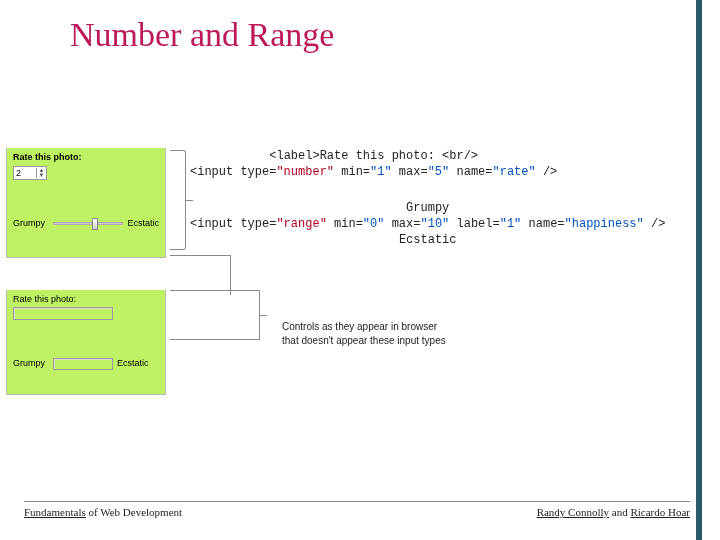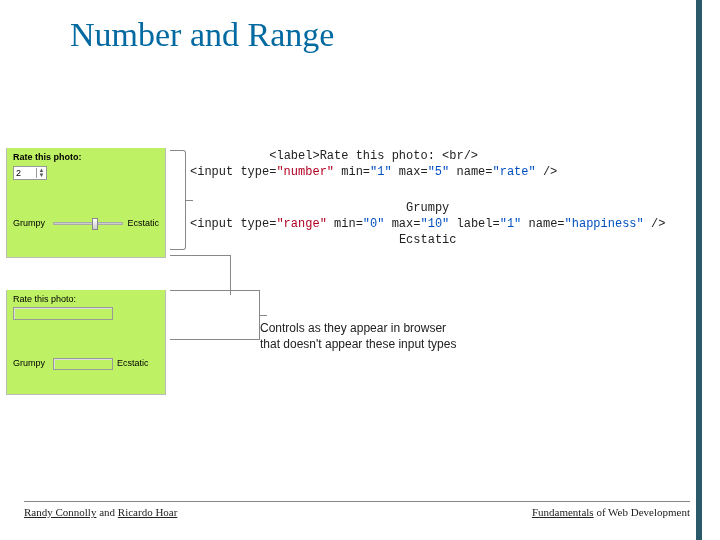--- a/index.html
+++ b/index.html
@@ -17,21 +17,21 @@
     right: 18px;
     width: 6px;
     height: 100%;
     background: #2a5a6a;
   }
   .title {
     position: absolute;
     top: 16px;
     left: 70px;
     font-size: 34px;
-    color: #0369a1;
+    color: #be185d;
     font-weight: 400;
     text-align: center;
   }
   .demo-box {
     position: absolute;
     border: 1px solid #bbb;
     background: #bef264;
   }
   .demo1 {
     top: 148px;
@@ -126,23 +126,23 @@
     line-height: 1.35;
     text-align: center;
   }
   .code1 { top: 148px; left: 190px; }
   .code2 { top: 200px; left: 190px; }
   .kw-red { color: #b00020; }
   .str-blue { color: #0050c0; }
   .caption {
     position: absolute;
     top: 320px;
-    left: 260px;
+    left: 282px;
     font-family: Arial, sans-serif;
-    font-size: 12px;
+    font-size: 10px;
     color: #222;
     line-height: 1.35;
   }
   .bracket1 {
     position: absolute;
     top: 150px;
     left: 170px;
     width: 16px;
     height: 100px;
     border-right: 1px solid #888;
@@ -247,18 +247,18 @@
   </div>
 </div>
 
 <div class="caption">
   <div>Controls as they appear in browser</div>
   <div>that doesn't appear these input types</div>
 </div>
 
 <div class="footer">
   <div>
+    <span class="u">Fundamentals</span><span> of Web Development</span>
+  </div>
+  <div>
     <span class="u">Randy Connolly</span><span> and </span><span class="u">Ricardo Hoar</span>
   </div>
-  <div>
-    <span class="u">Fundamentals</span><span> of Web Development</span>
-  </div>
 </div>
 
 </body></html>

